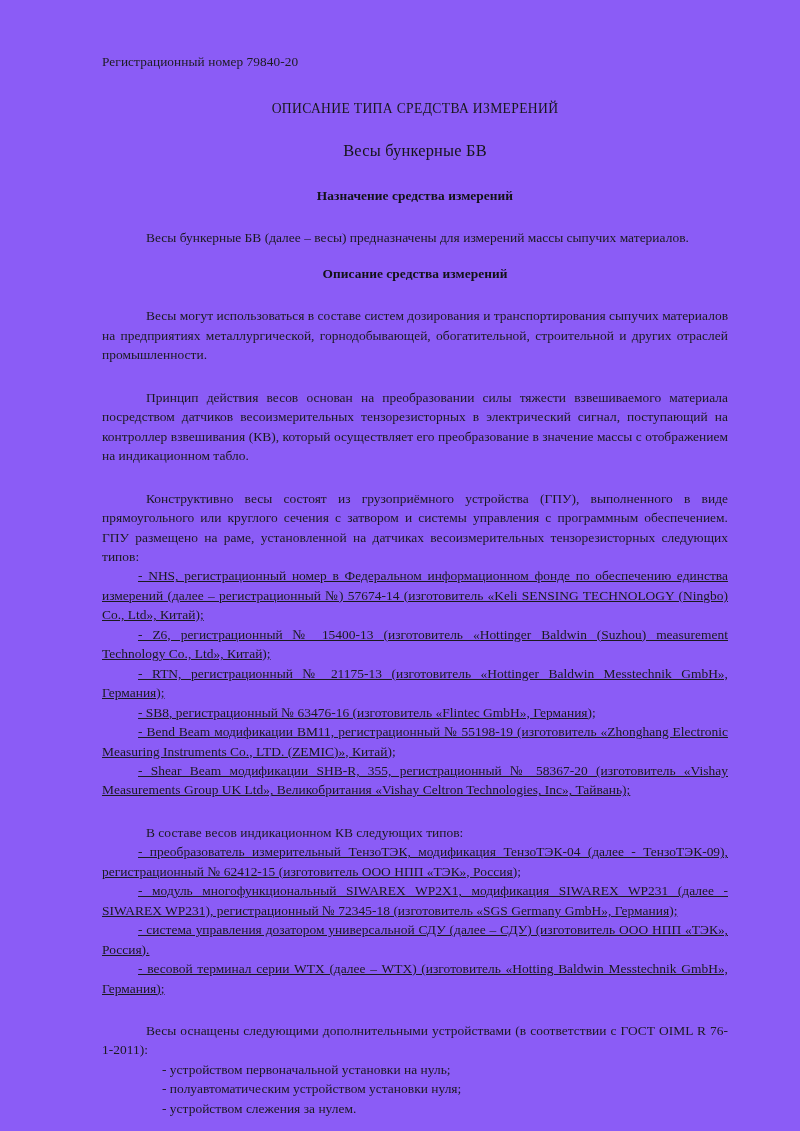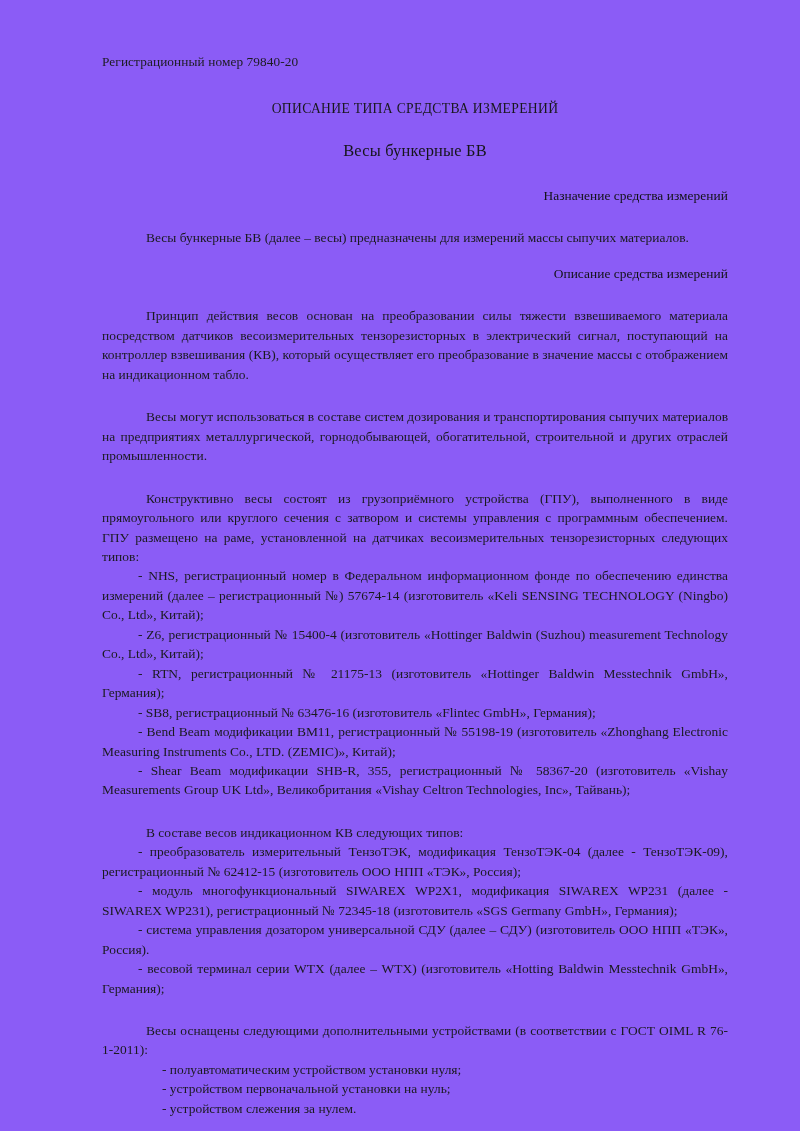--- a/index.html
+++ b/index.html
@@ -53,41 +53,41 @@
     letter-spacing: 0.2px;
     color: #151519;
     margin: 0 0 24px 0;
     text-align: center;
   }
 
   
   .section-heading {
     font-size: 13.4px;
     line-height: 19px;
-    font-weight: normal;
+    font-weight: bold;
     letter-spacing: 0.05px;
     color: #121216;
-    margin: 0;
-    text-align: right;
+    margin: 8px;
+    text-align: center;
   }
   .gap-before { margin-top: 17px; }
 
   
   p.body {
     font-size: 13.45px;
     line-height: 19.45px;
     text-align: justify;
     text-justify: inter-word;
     color: #1a1a1e;
     margin: 0;
     letter-spacing: 0.02px;
     hyphens: none;
   }
   p.indent { text-indent: 44px; margin-top: 23px; }
-  p.indent-sm { text-indent: 36px; }
+  p.indent-sm { text-indent: 36px; text-decoration: underline; }
   p.flush { text-align: left; }
   p.bullet {
     text-align: left;
     text-indent: 0;
     margin-left: 60px;
   }
 
   
   p.body:after {
     content: "";
@@ -107,29 +107,29 @@
     <div class="doc-title">ОПИСАНИЕ ТИПА СРЕДСТВА ИЗМЕРЕНИЙ</div>
 
     <div class="product-heading">Весы бункерные БВ</div>
 
     <div class="section-heading">Назначение средства измерений</div>
 
     <p class="body indent nostretch">Весы бункерные БВ (далее – весы) предназначены для измерений массы сыпучих материалов.</p>
 
     <div class="section-heading gap-before">Описание средства измерений</div>
 
+    <p class="body indent nostretch">Весы могут использоваться в составе систем дозирования и транспортирования сыпучих материалов на предприятиях металлургической, горнодобывающей, обогатительной, строительной и других отраслей промышленности.</p>
+
     <p class="body indent nostretch">Принцип действия весов основан на преобразовании силы тяжести взвешиваемого материала посредством датчиков весоизмерительных тензорезисторных в электрический сигнал, поступающий на контроллер взвешивания (КВ), который осуществляет его преобразование в значение массы с отображением на индикационном табло.</p>
-
-    <p class="body indent nostretch">Весы могут использоваться в составе систем дозирования и транспортирования сыпучих материалов на предприятиях металлургической, горнодобывающей, обогатительной, строительной и других отраслей промышленности.</p>
 
     <p class="body indent nostretch">Конструктивно весы состоят из грузоприёмного устройства (ГПУ), выполненного в виде прямоугольного или круглого сечения с затвором и системы управления с программным обеспечением. ГПУ размещено на раме, установленной на датчиках весоизмерительных тензорезисторных следующих типов:</p>
 
     <p class="body indent-sm nostretch">- NHS, регистрационный номер в Федеральном информационном фонде по обеспечению единства измерений (далее – регистрационный №) 57674-14 (изготовитель «Keli SENSING TECHNOLOGY (Ningbo) Co., Ltd», Китай);</p>
 
-    <p class="body indent-sm nostretch">- Z6, регистрационный № 15400-4 (изготовитель «Hottinger Baldwin (Suzhou) measurement Technology Co., Ltd», Китай);</p>
+    <p class="body indent-sm nostretch">- Z6, регистрационный № 15400-13 (изготовитель «Hottinger Baldwin (Suzhou) measurement Technology Co., Ltd», Китай);</p>
 
     <p class="body indent-sm nostretch">- RTN, регистрационный № 21175-13 (изготовитель «Hottinger Baldwin Messtechnik GmbH», Германия);</p>
 
     <p class="body indent-sm nostretch flush">- SB8, регистрационный № 63476-16 (изготовитель «Flintec GmbH», Германия);</p>
 
     <p class="body indent-sm nostretch">- Bend Beam модификации BM11, регистрационный № 55198-19 (изготовитель «Zhonghang Electronic Measuring Instruments Co., LTD. (ZEMIC)», Китай);</p>
 
     <p class="body indent-sm nostretch">- Shear Beam модификации SHB-R, 355, регистрационный № 58367-20 (изготовитель «Vishay Measurements Group UK Ltd», Великобритания «Vishay Celtron Technologies, Inc», Тайвань);</p>
 
 
@@ -138,22 +138,22 @@
     <p class="body indent-sm nostretch">- преобразователь измерительный ТензоТЭК, модификация ТензоТЭК-04 (далее - ТензоТЭК-09), регистрационный № 62412-15 (изготовитель ООО НПП «ТЭК», Россия);</p>
 
     <p class="body indent-sm nostretch">- модуль многофункциональный SIWAREX WP2X1, модификация SIWAREX WP231 (далее - SIWAREX WP231), регистрационный № 72345-18 (изготовитель «SGS Germany GmbH», Германия);</p>
 
     <p class="body indent-sm nostretch">- система управления дозатором универсальной СДУ (далее – СДУ) (изготовитель ООО НПП «ТЭК», Россия).</p>
 
     <p class="body indent-sm nostretch">- весовой терминал серии WTX (далее – WTX) (изготовитель «Hotting Baldwin Messtechnik GmbH», Германия);</p>
 
     <p class="body indent nostretch">Весы оснащены следующими дополнительными устройствами (в соответствии с ГОСТ OIML R 76-1-2011):</p>
 
+    <p class="body bullet nostretch">- устройством первоначальной установки на нуль;</p>
+
     <p class="body bullet nostretch">- полуавтоматическим устройством установки нуля;</p>
-
-    <p class="body bullet nostretch">- устройством первоначальной установки на нуль;</p>
 
     <p class="body bullet nostretch">- устройством слежения за нулем.</p>
 
     <p class="body indent nostretch">Весы выпускаются в следующих модификациях, которые отличаются пределами</p>
 
   </div>
 </div>
 
 </body></html>

